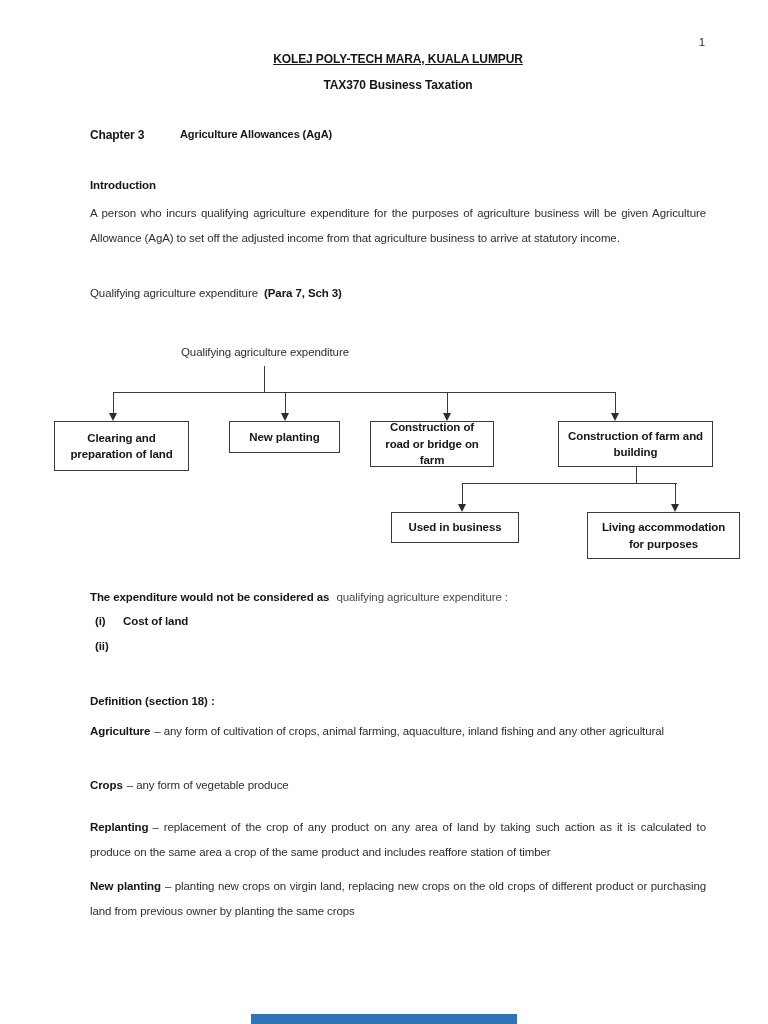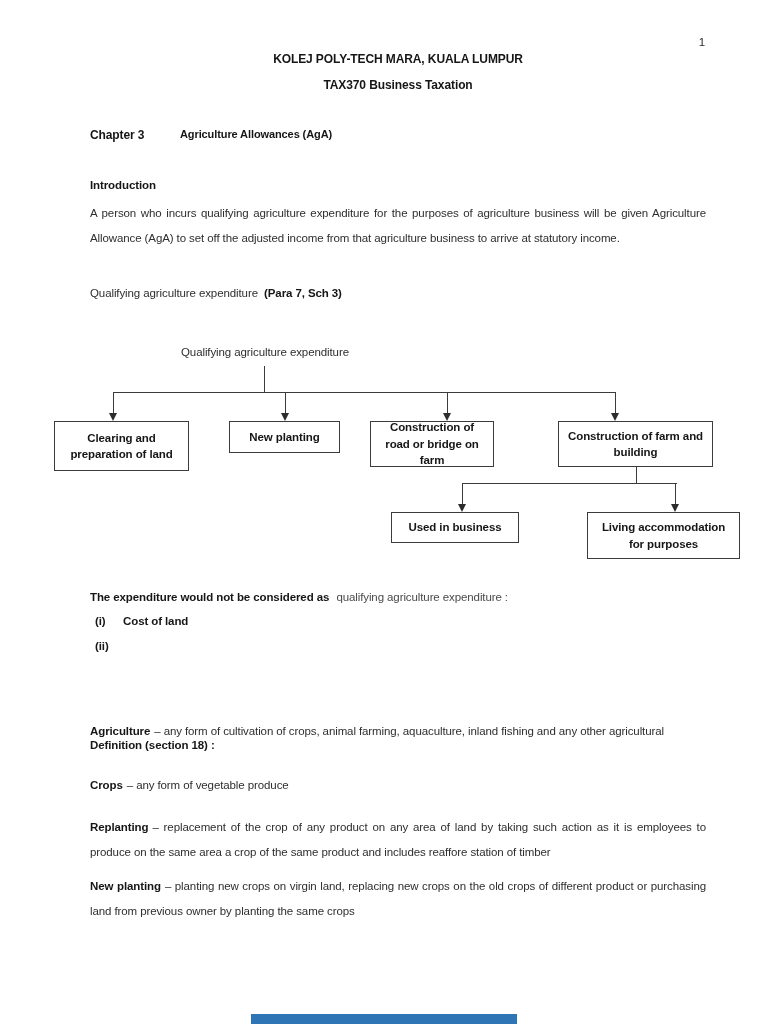--- a/index.html
+++ b/index.html
@@ -57,21 +57,21 @@
     background: #2e75b6;
   }
 </style>
 </head>
 <body>
 
 <div class="page">
 
   <div class="abs" style="top:36px; left:690px; width:24px; text-align:center;">1</div>
 
-  <div class="abs b center" style="top:52px; left:90px; width:616px; font-size:12px;">KOLEJ POLY-TECH MARA, KUALA LUMPUR</div>
+  <div class="abs b center" style="top:52px; left:90px; width:616px; font-size:12px;text-decoration:underline;">KOLEJ POLY-TECH MARA, KUALA LUMPUR</div>
   <div class="abs b center" style="top:78px; left:90px; width:616px; font-size:12px;">TAX370 Business Taxation</div>
 
   <div class="abs b" style="top:128px; left:90px; font-size:12px;">Chapter 3</div>
   <div class="abs b" style="top:128px; left:180px; font-size:11px;">Agriculture Allowances (AgA)</div>
 
   <div class="abs b" style="top:179px; left:90px;">Introduction</div>
   <div class="abs just para" style="top:201px; left:90px; width:616px;">A person who incurs qualifying agriculture expenditure for the purposes of agriculture business will be given Agriculture Allowance (AgA) to set off the adjusted income from that agriculture business to arrive at statutory income.</div>
 
   <div class="abs" style="top:287px; left:90px;">
     <span>Qualifying agriculture expenditure</span>
@@ -114,32 +114,32 @@
   <div class="abs" style="top:591px; left:90px; width:616px;">
     <span class="b lead-bold">The expenditure would not be considered as</span>
     <span class="muted">qualifying agriculture expenditure :</span>
   </div>
 
   <div class="list-marker" style="top:615px; left:95px;">(i)</div>
   <div class="list-text" style="top:615px; left:123px; width:580px;">Cost of land</div>
 
   <div class="list-marker" style="top:640px; left:95px;">(ii)</div>
 
-  <div class="abs b" style="top:695px; left:90px;margin-top:44px;">Definition (section 18) :</div>
+  <div class="abs b" style="top:695px; left:90px;">Definition (section 18) :</div>
 
   <div class="abs" style="top:779px; left:90px; width:616px;">
     <span class="b term">Crops</span><span>– any form of vegetable produce</span>
   </div>
 
   <div class="abs just para" style="top:719px; left:90px; width:616px; line-height:25px;">
     <span class="b term">Agriculture</span><span>– any form of cultivation of crops, animal farming, aquaculture, inland fishing and any other agricultural</span>
   </div>
 
   <div class="abs just para" style="top:815px; left:90px; width:616px; line-height:25px;">
-    <span class="b term">Replanting</span><span>– replacement of the crop of any product on any area of land by taking such action as it is employees to produce on the same area a crop of the same product and includes reaffore station of timber</span>
+    <span class="b term">Replanting</span><span>– replacement of the crop of any product on any area of land by taking such action as it is calculated to produce on the same area a crop of the same product and includes reaffore station of timber</span>
   </div>
 
   <div class="abs just para" style="top:874px; left:90px; width:616px; line-height:25px;">
     <span class="b term">New planting</span><span>– planting new crops on virgin land, replacing new crops on the old crops of different product or purchasing land from previous owner by planting the same crops</span>
   </div>
 
   <div class="scroll-indicator"></div>
 
 </div>
 

